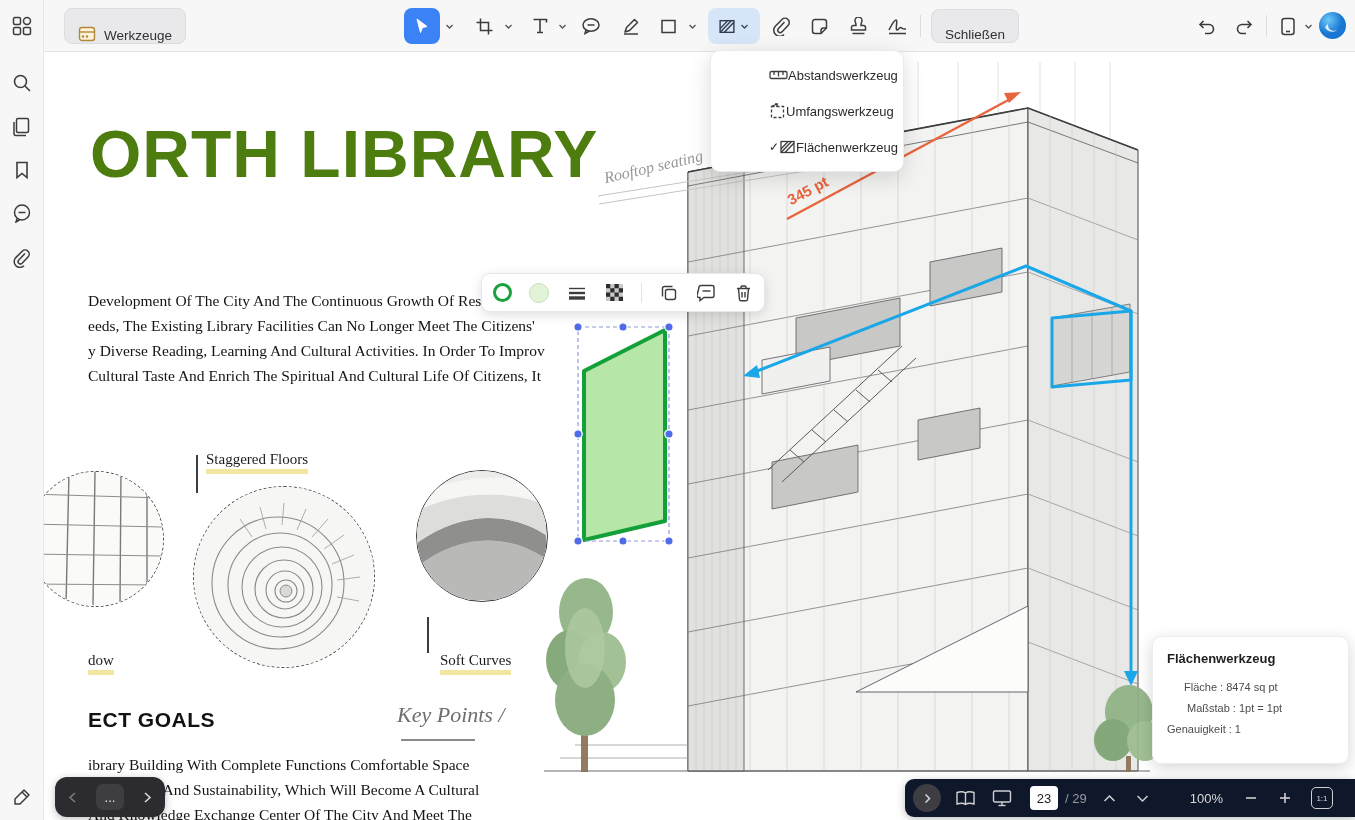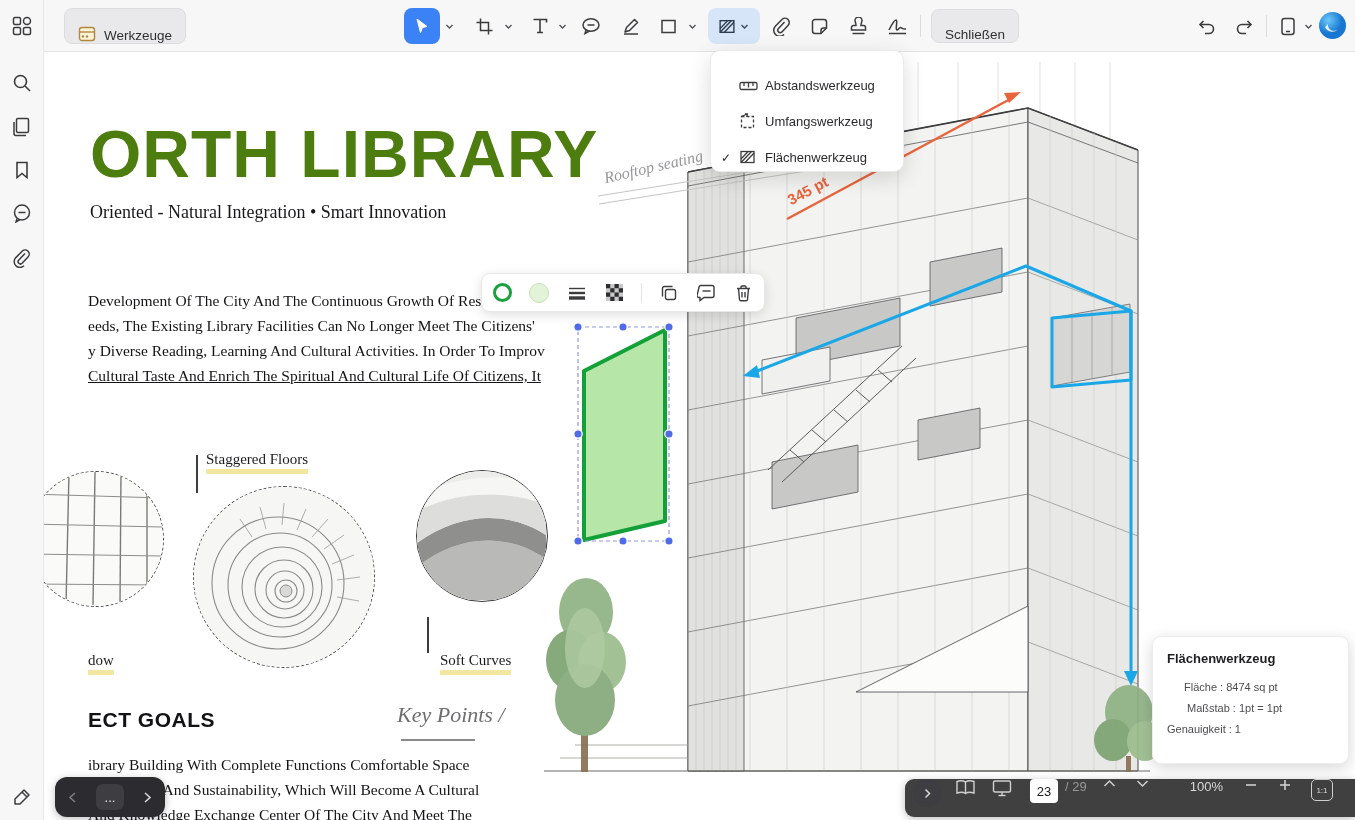--- a/index.html
+++ b/index.html
@@ -23,22 +23,22 @@
   .vsep { position:absolute; top:15px; width:1px; height:22px; background:#dcdcde; }
 
   .pill-btn { position:absolute; display:flex; align-items:flex-end; gap:8px; height:36px;
               background:#e9e9eb; border:1px solid #dddddf; border-radius:8px;
               padding:0 13px; font-size:13.5px; color:#303033; cursor:pointer; }
 
   
   .menu { position:absolute; left:710px; top:50px; width:194px; background:#ffffff;
           border:1px solid #ebebeb; border-radius:10px; box-shadow:0 6px 22px rgba(0,0,0,.14);
           padding:6px 0; z-index:60; }
-  .menu-item { display:flex; align-items:flex-end; height:36px; padding:0 19px 0 10px;
-               font-size:13px; color:#2b2b2e; cursor:pointer; }
+  .menu-item { display:flex; align-items:center; height:36px; padding:0 19px 0 10px;
+               font-size:13px; color:#2b2b2e; cursor:pointer;margin-left:48px; }
   .mi-check { width:18px; font-size:12px; color:#2b2b2e; }
   .mi-icon { width:26px; display:flex; align-items:center; }
 
   
   .serif { font-family:"Liberation Serif", serif; }
   .doc-title { position:absolute; left:46px; top:64px; font-size:66px; font-weight:bold;
                letter-spacing:1px; color:#4d7c0f; white-space:nowrap; }
   .doc-sub { position:absolute; left:46px; top:150px; font-size:18px; color:#18181a; white-space:nowrap; }
   .body-line { position:absolute; font-size:15.5px; color:#141416; white-space:nowrap; }
   .hl-label { position:absolute; font-size:15px; color:#1c1c1e; white-space:nowrap;
@@ -65,43 +65,42 @@
                padding:14px 14px; z-index:30; }
   .info-title { font-size:13px; font-weight:bold; color:#1f1f21; margin-bottom:11px; }
   .info-row { font-size:11px; color:#4c4c4f; line-height:21px; }
   .info-row.indent1 { padding-left:17px; }
   .info-row.indent2 { padding-left:20px; }
 
   
   .navpill { position:absolute; left:55px; top:777px; width:110px; height:40px; background:#2c2c30;
              border-radius:12px; display:flex; align-items:center; justify-content:space-between;
              padding:0 12px; z-index:40; box-shadow:0 2px 8px rgba(0,0,0,.25); }
-  .bottombar { position:absolute; left:905px; top:779px; width:450px; height:38px; background:#404040;
-               border-radius:9px 0 0 9px; display:flex; align-items:flex-start; z-index:40;
+  .bottombar { position:absolute; left:905px; top:779px; width:450px; height:38px; background:#0f172a;
+               border-radius:9px 0 0 9px; display:flex; align-items:center; z-index:40;
                box-shadow:0 2px 8px rgba(0,0,0,.25); }
   .bb-ic { display:flex; align-items:center; justify-content:center; cursor:pointer; }
   .page-input { width:28px; height:24px; border:none; border-radius:4px; background:#ffffff;
                 color:#1c1c1e; font-size:13px; text-align:center; font-family:"Liberation Sans",sans-serif; }
   .bb-text { color:#d8d8da; font-size:13px; }
   .bb-dim { color:#98989b; font-size:13px; }
 
   svg { display:block; }
 </style>
 </head>
 <body>
 
 <div class="doc-page">
 
   <div class="doc-title">ORTH LIBRARY</div>
-  <div class="doc-sub serif">Oriented - Natural Integration • Smart Innovation</div>
 
   <div class="body-line serif" style="left:44px; top:240px;">Development Of The City And The Continuous Growth Of Residents'</div>
   <div class="body-line serif" style="left:44px; top:290px;">y Diverse Reading, Learning And Cultural Activities. In Order To Improv</div>
   <div class="body-line serif" style="left:44px; top:265px;">eeds, The Existing Library Facilities Can No Longer Meet The Citizens'</div>
-  <div class="body-line serif" style="left:44px; top:315px;text-decoration:underline;">Cultural Taste And Enrich The Spiritual And Cultural Life Of Citizens, It</div>
+  <div class="body-line serif" style="left:44px; top:315px;">Cultural Taste And Enrich The Spiritual And Cultural Life Of Citizens, It</div>
 
   <div class="abs" style="left:152px; top:403px; width:1.5px; height:38px; background:#3c3c3e;"></div>
   <div class="hl-label serif" style="left:162px; top:399px;">Staggered Floors</div>
   <div class="hl-label serif" style="left:44px; top:600px;">dow</div>
   <div class="abs" style="left:383px; top:565px; width:1.5px; height:36px; background:#3c3c3e;"></div>
   <div class="hl-label serif" style="left:396px; top:600px;">Soft Curves</div>
 
   <div class="photo dashed-ring" style="left:-16px; top:419px; width:136px; height:136px;">
     <svg width="133" height="133" viewBox="0 0 133 133">
       <rect width="133" height="133" fill="#fafaf9"></rect>

